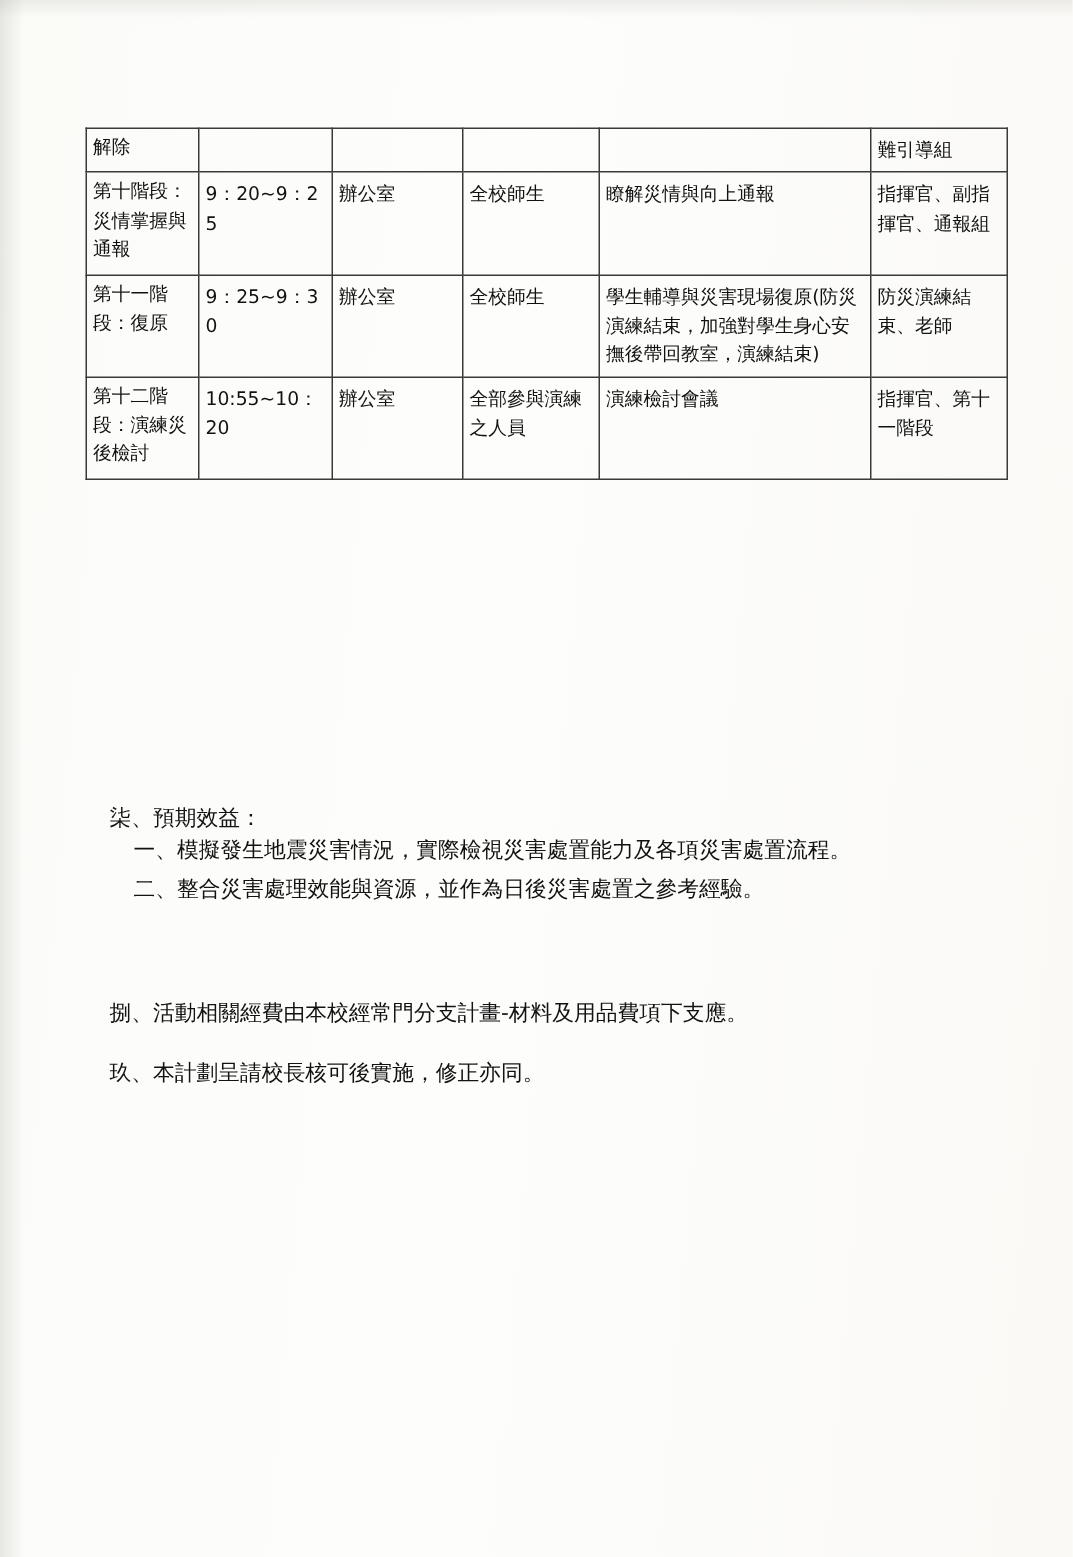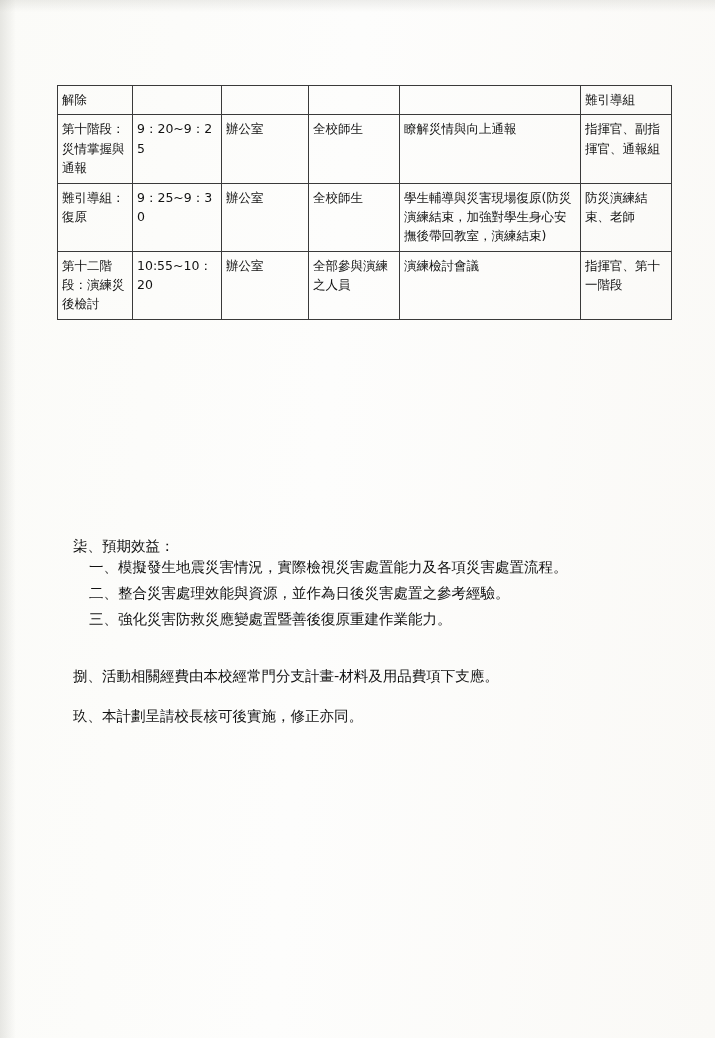--- a/index.html
+++ b/index.html
@@ -31,21 +31,21 @@
     table-layout: fixed;
     font-size: 12.5px;
     line-height: 1.55;
   }
   .doc-table td {
     border: 1px solid #3a3a3a;
     vertical-align: top;
     padding: 4px 4px 5px 4px;
     word-break: break-all;
   }
-  .col-stage  { width: 66px; }
+  .col-stage  { width: 66px; font-family: Liberation Mono, monospace; }
   .col-time   { width: 80px; }
   .col-place  { width: 78px; }
   .col-people { width: 82px; }
   .col-desc   { width: 172px; }
   .col-unit   { width: 82px; }
 
   .cell-text {
     display: block;
     white-space: pre-wrap;
   }
@@ -130,21 +130,21 @@
           </td>
         <td class="col-desc">
             <span class="cell-text">瞭解災情與向上通報</span>
           </td>
         <td class="col-unit">
             <span class="cell-text">指揮官、副指揮官、通報組</span>
           </td>
       </tr>
       <tr>
         <td class="col-stage">
-            <span class="cell-text">難引導組：復原</span>
+            <span class="cell-text">第十一階段：復原</span>
           </td>
         <td class="col-time">
             <span class="cell-text">9：25~9：30</span>
           </td>
         <td class="col-place">
             <span class="cell-text">辦公室</span>
           </td>
         <td class="col-people">
             <span class="cell-text">全校師生</span>
           </td>
@@ -183,23 +183,20 @@
   </div>
 
   <div class="body-section s-item1">
     <p class="lvl2">一、模擬發生地震災害情況，實際檢視災害處置能力及各項災害處置流程。</p>
   </div>
 
   <div class="body-section s-item2">
     <p class="lvl2">二、整合災害處理效能與資源，並作為日後災害處置之參考經驗。</p>
   </div>
 
-  <div class="body-section s-item3">
-    <p class="lvl2">三、強化災害防救災應變處置暨善後復原重建作業能力。</p>
-  </div>
 
   <div class="body-section s-funding">
     <p class="lvl1">捌、活動相關經費由本校經常門分支計畫-材料及用品費項下支應。</p>
   </div>
 
   <div class="body-section s-approval">
     <p class="lvl1">玖、本計劃呈請校長核可後實施，修正亦同。</p>
   </div>
 
   <div class="scan-shadow-left"></div>

